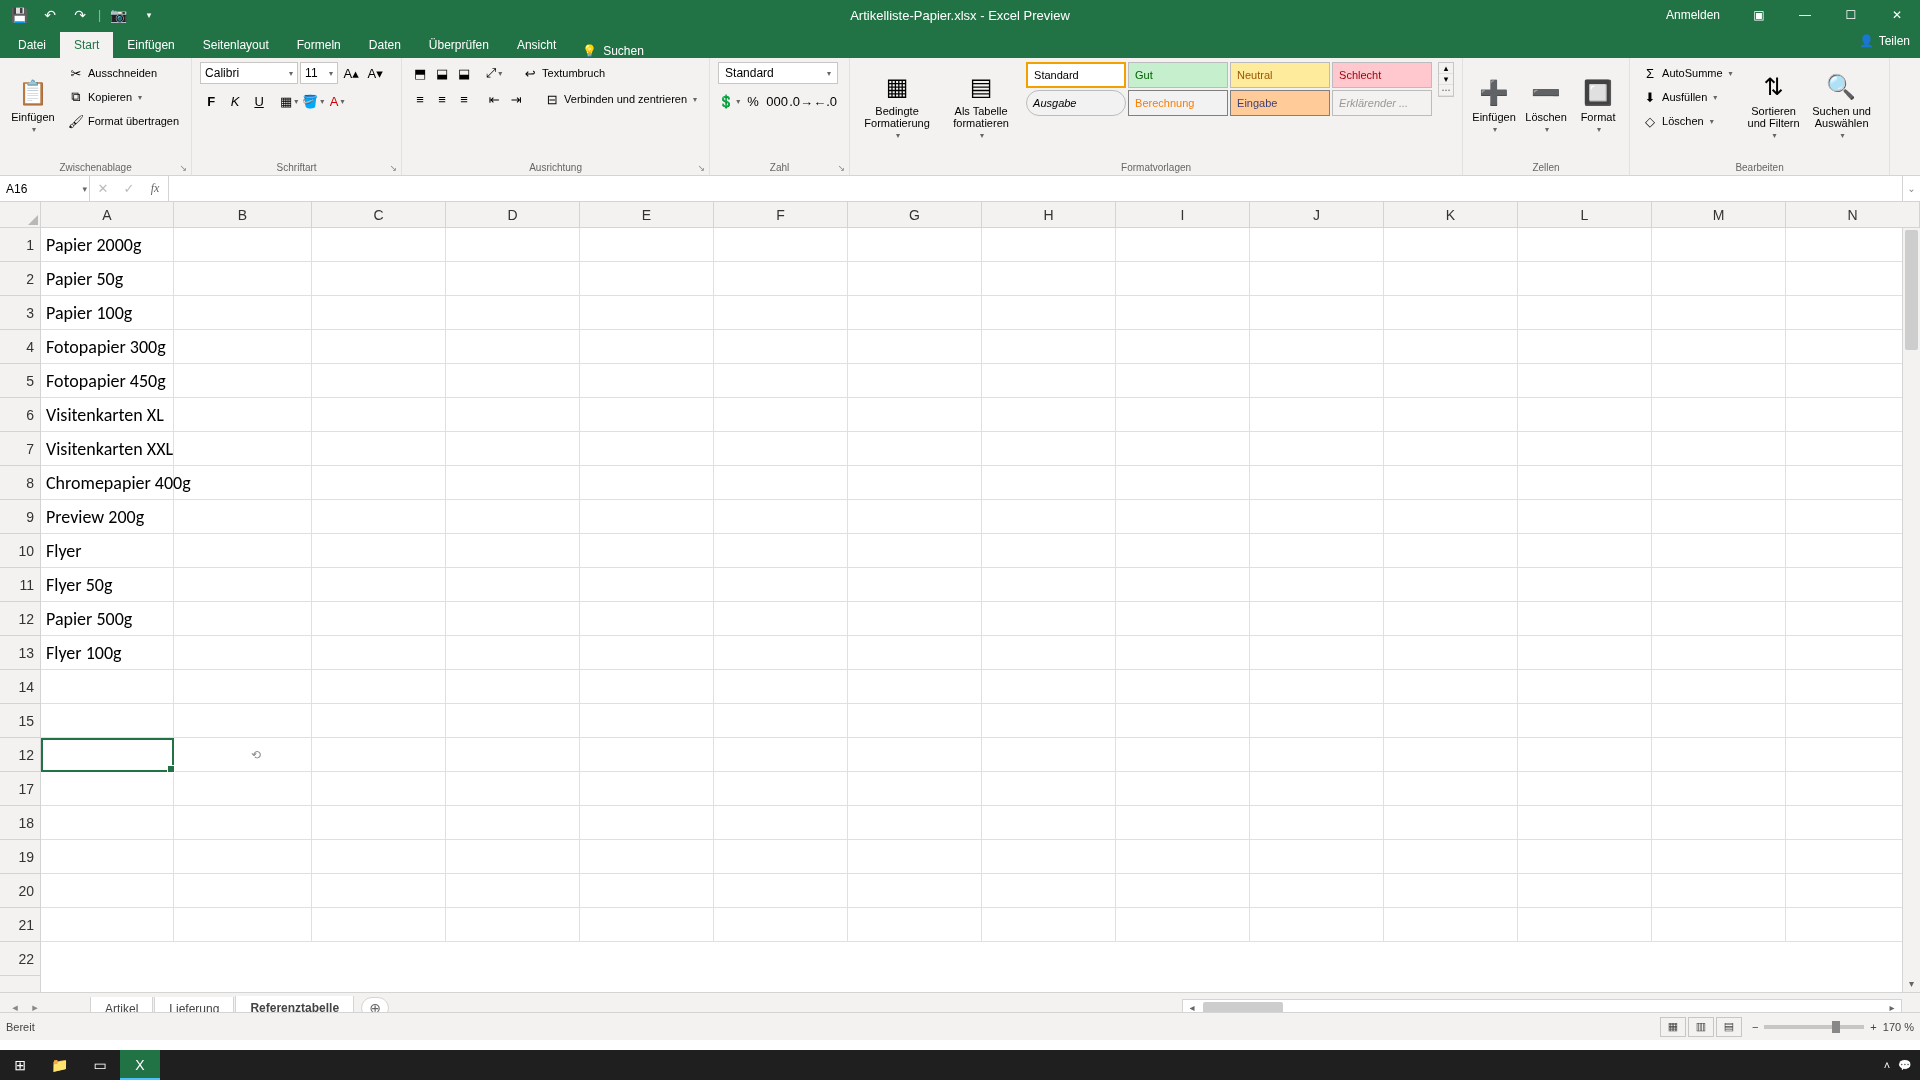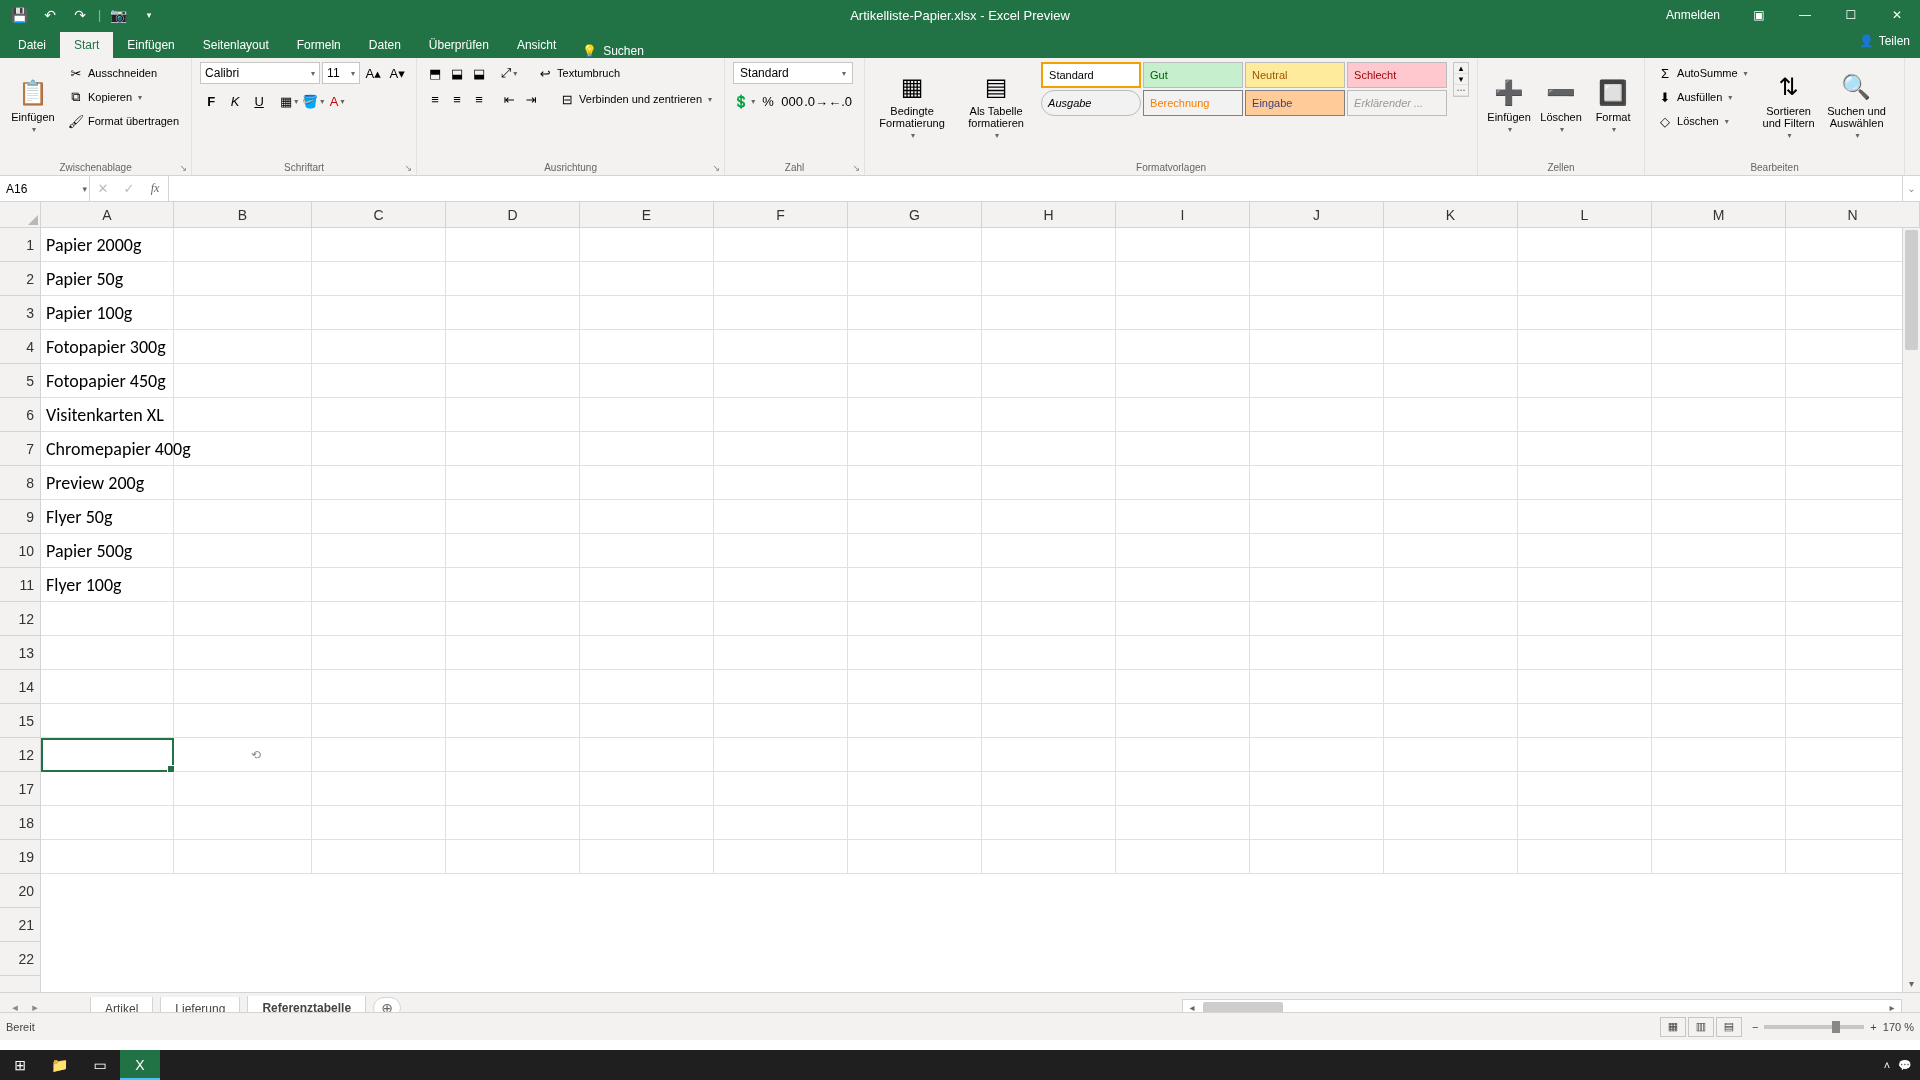--- a/index.html
+++ b/index.html
@@ -32,21 +32,21 @@
 .bigbtn { display: flex; flex-direction: column; align-items: center; justify-content: center; width: 50px; height: 86px; gap: 2px; }
 .bigbtn .icon { width: 32px; height: 32px; display: flex; align-items: center; justify-content: center; font-size: 24px; }
 .bigbtn .lbl { font-size: 11px; text-align: center; line-height: 12px; }
 
 .small-stack { display: flex; flex-direction: column; gap: 2px; }
 .small-btn { display: flex; align-items: center; gap: 4px; font-size: 11px; height: 22px; padding: 0 4px; white-space: nowrap; }
 .mini-icon { width: 16px; height: 16px; display: inline-flex; align-items: center; justify-content: center; font-size: 13px; }
 
 .font-row, .align-row { display: flex; gap: 2px; align-items: center; }
 .font-sel { background: #fff; border: 1px solid #c8c6c4; height: 22px; font-size: 12px; padding: 0 4px; display: flex; align-items: center; justify-content: space-between; }
-.font-name { width: 120px; }
+.font-name { width: 98px; }
 .font-size { width: 38px; }
 .sq { width: 22px; height: 22px; display: flex; align-items: center; justify-content: center; font-size: 13px; border: 1px solid transparent; }
 
 .align-box .sq { width: 20px; height: 20px; }
 
 .number-row { display: flex; gap: 2px; align-items: center; }
 .num-sel { background: #fff; border: 1px solid #c8c6c4; height: 22px; width: 120px; font-size: 12px; padding: 0 6px; display: flex; align-items: center; justify-content: space-between; }
 
 .styles-gallery { display: flex; gap: 2px; }
 .style-cell { width: 100px; height: 26px; border: 1px solid #bcbcbc; font-size: 11px; display: flex; align-items: center; padding: 0 6px; }
@@ -95,21 +95,21 @@
 
 .vscroll { position:absolute; right:0; top:228px; bottom:82px; width:18px; background:#f3f2f1; border-left:1px solid #d4d4d4; }
 .vscroll .thumb { position:absolute; top:2px; left:2px; right:2px; height:120px; background:#cdcdcd; border-radius:2px; }
 .vscroll .arrow { position:absolute; left:0;right:0; height:18px; display:flex;align-items:center;justify-content:center;font-size:10px;color:#666;}
 .vscroll .up{top:0;} .vscroll .down{bottom:0;}
 
 
 .sheet-bar { position: absolute; bottom: 28px; left: 0; right: 0; height: 30px; background: #f3f2f1; border-top: 1px solid #d4d4d4; display: flex; align-items: center; }
 .sheet-nav { display: flex; gap: 2px; padding: 0 6px; color: #888; }
 .sheet-nav .nb { width: 18px; text-align: center; font-size: 11px; }
-.sheet-tabs { display: flex; align-items: flex-end; height: 100%; gap: 8px; padding-left: 40px; }
+.sheet-tabs { display: flex; align-items: flex-end; height: 100%; gap: 2px; padding-left: 40px; }
 .sheet-tab { padding: 5px 14px; background: #fff; border: 1px solid #d4d4d4; border-top: none; font-size: 12px; color: #444; border-bottom:1px solid #d4d4d4; border-radius:0 0 3px 3px; margin-right:-1px;}
 .sheet-tab.active { border-bottom: 2px solid #217346; font-weight: 600; background:#fff;margin-top:31px;}
 .add-sheet { width: 28px; height: 22px; border: 1px solid #d4d4d4; border-radius: 11px; margin-left: 8px; display: flex; align-items: center; justify-content: center; font-size: 14px; color: #666; background:#fff;}
 .hscroll { margin-left: auto; margin-right: 18px; width: 720px; height: 18px; background: #fff; border: 1px solid #d4d4d4; display: flex; align-items: center; position: relative; }
 .hscroll .arrow { width: 18px; text-align: center; font-size: 10px; color: #666; }
 .hscroll .track { flex: 1; position: relative; height: 100%; }
 .hscroll .thumb { position: absolute; left: 2px; width: 80px; top: 2px; bottom: 2px; background: #cdcdcd; border-radius: 2px; }
 
 
 .status-bar { position: absolute; bottom: 0; left: 0; right: 0; height: 28px; background: #f3f2f1; border-top: 1px solid #d4d4d4; display: flex; align-items: center; font-size: 11px; color: #444; padding: 0 6px; }
@@ -525,37 +525,69 @@
           <div class="cell std"></div>
           <div class="cell std"></div>
           <div class="cell std"></div>
           <div class="cell std"></div>
           <div class="cell std"></div>
           <div class="cell std"></div>
           <div class="cell std"></div>
           <div class="cell std"></div>
         </div>
         <div class="cell-row">
+          <div class="cell A">Visitenkarten XXL</div>
+          <div class="cell B"></div>
+          <div class="cell std"></div>
+          <div class="cell std"></div>
+          <div class="cell std"></div>
+          <div class="cell std"></div>
+          <div class="cell std"></div>
+          <div class="cell std"></div>
+          <div class="cell std"></div>
+          <div class="cell std"></div>
+          <div class="cell std"></div>
+          <div class="cell std"></div>
+          <div class="cell std"></div>
+          <div class="cell std"></div>
+        </div>
+        <div class="cell-row">
           <div class="cell A">Chromepapier 400g</div>
           <div class="cell B"></div>
           <div class="cell std"></div>
           <div class="cell std"></div>
           <div class="cell std"></div>
           <div class="cell std"></div>
           <div class="cell std"></div>
           <div class="cell std"></div>
           <div class="cell std"></div>
           <div class="cell std"></div>
           <div class="cell std"></div>
           <div class="cell std"></div>
           <div class="cell std"></div>
           <div class="cell std"></div>
         </div>
         <div class="cell-row">
           <div class="cell A">Preview 200g</div>
+          <div class="cell B"></div>
+          <div class="cell std"></div>
+          <div class="cell std"></div>
+          <div class="cell std"></div>
+          <div class="cell std"></div>
+          <div class="cell std"></div>
+          <div class="cell std"></div>
+          <div class="cell std"></div>
+          <div class="cell std"></div>
+          <div class="cell std"></div>
+          <div class="cell std"></div>
+          <div class="cell std"></div>
+          <div class="cell std"></div>
+        </div>
+        <div class="cell-row">
+          <div class="cell A">Flyer</div>
           <div class="cell B"></div>
           <div class="cell std"></div>
           <div class="cell std"></div>
           <div class="cell std"></div>
           <div class="cell std"></div>
           <div class="cell std"></div>
           <div class="cell std"></div>
           <div class="cell std"></div>
           <div class="cell std"></div>
           <div class="cell std"></div>

